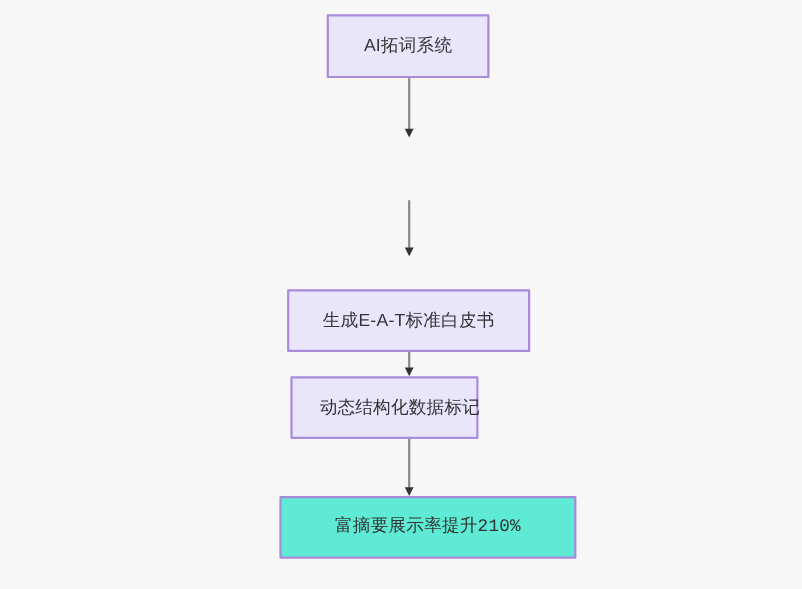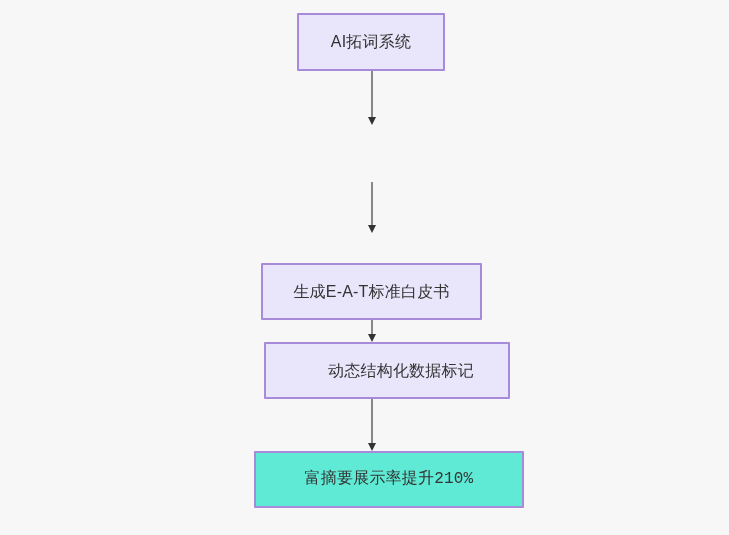--- a/index.html
+++ b/index.html
@@ -83,20 +83,20 @@
     <div class="edge-line" style="height: 45px; background: rgb(136, 136, 136);"></div>
     <div class="edge-head" style="top: 44px; border-top-color: rgb(51, 51, 51);"></div>
   </div>
 
   <div class="node" id="node-0" style="left: 297px; top: 13px; width: 148px; height: 58px; background: rgb(233, 230, 251); border-color: rgb(167, 139, 218); color: rgb(51, 51, 51);">
     <span class="node-label">AI拓词系统</span>
   </div>
   <div class="node" id="node-2" style="left: 261px; top: 233px; width: 221px; height: 57px; background: rgb(233, 230, 251); border-color: rgb(167, 139, 218); color: rgb(51, 51, 51); margin-top: 30px;">
     <span class="node-label">生成E-A-T标准白皮书</span>
   </div>
-  <div class="node" id="node-3" style="left: 264px; top: 342px; width: 246px; height: 57px; background: rgb(233, 230, 251); border-color: rgb(167, 139, 218); color: rgb(51, 51, 51); padding-left: 28px;">
+  <div class="node" id="node-3" style="left: 264px; top: 342px; width: 171px; height: 57px; background: rgb(233, 230, 251); border-color: rgb(167, 139, 218); color: rgb(51, 51, 51); padding-left: 28px;">
     <span class="node-label">动态结构化数据标记</span>
   </div>
   <div class="node" id="node-4" style="left: 254px; top: 451px; width: 270px; height: 57px; background: #5eead4; border-color: rgb(167, 139, 218); color: rgb(51, 51, 51); font-family: Liberation Mono, monospace;">
     <span class="node-label">富摘要展示率提升210%</span>
   </div>
 
 </div>
 
 </body></html>

